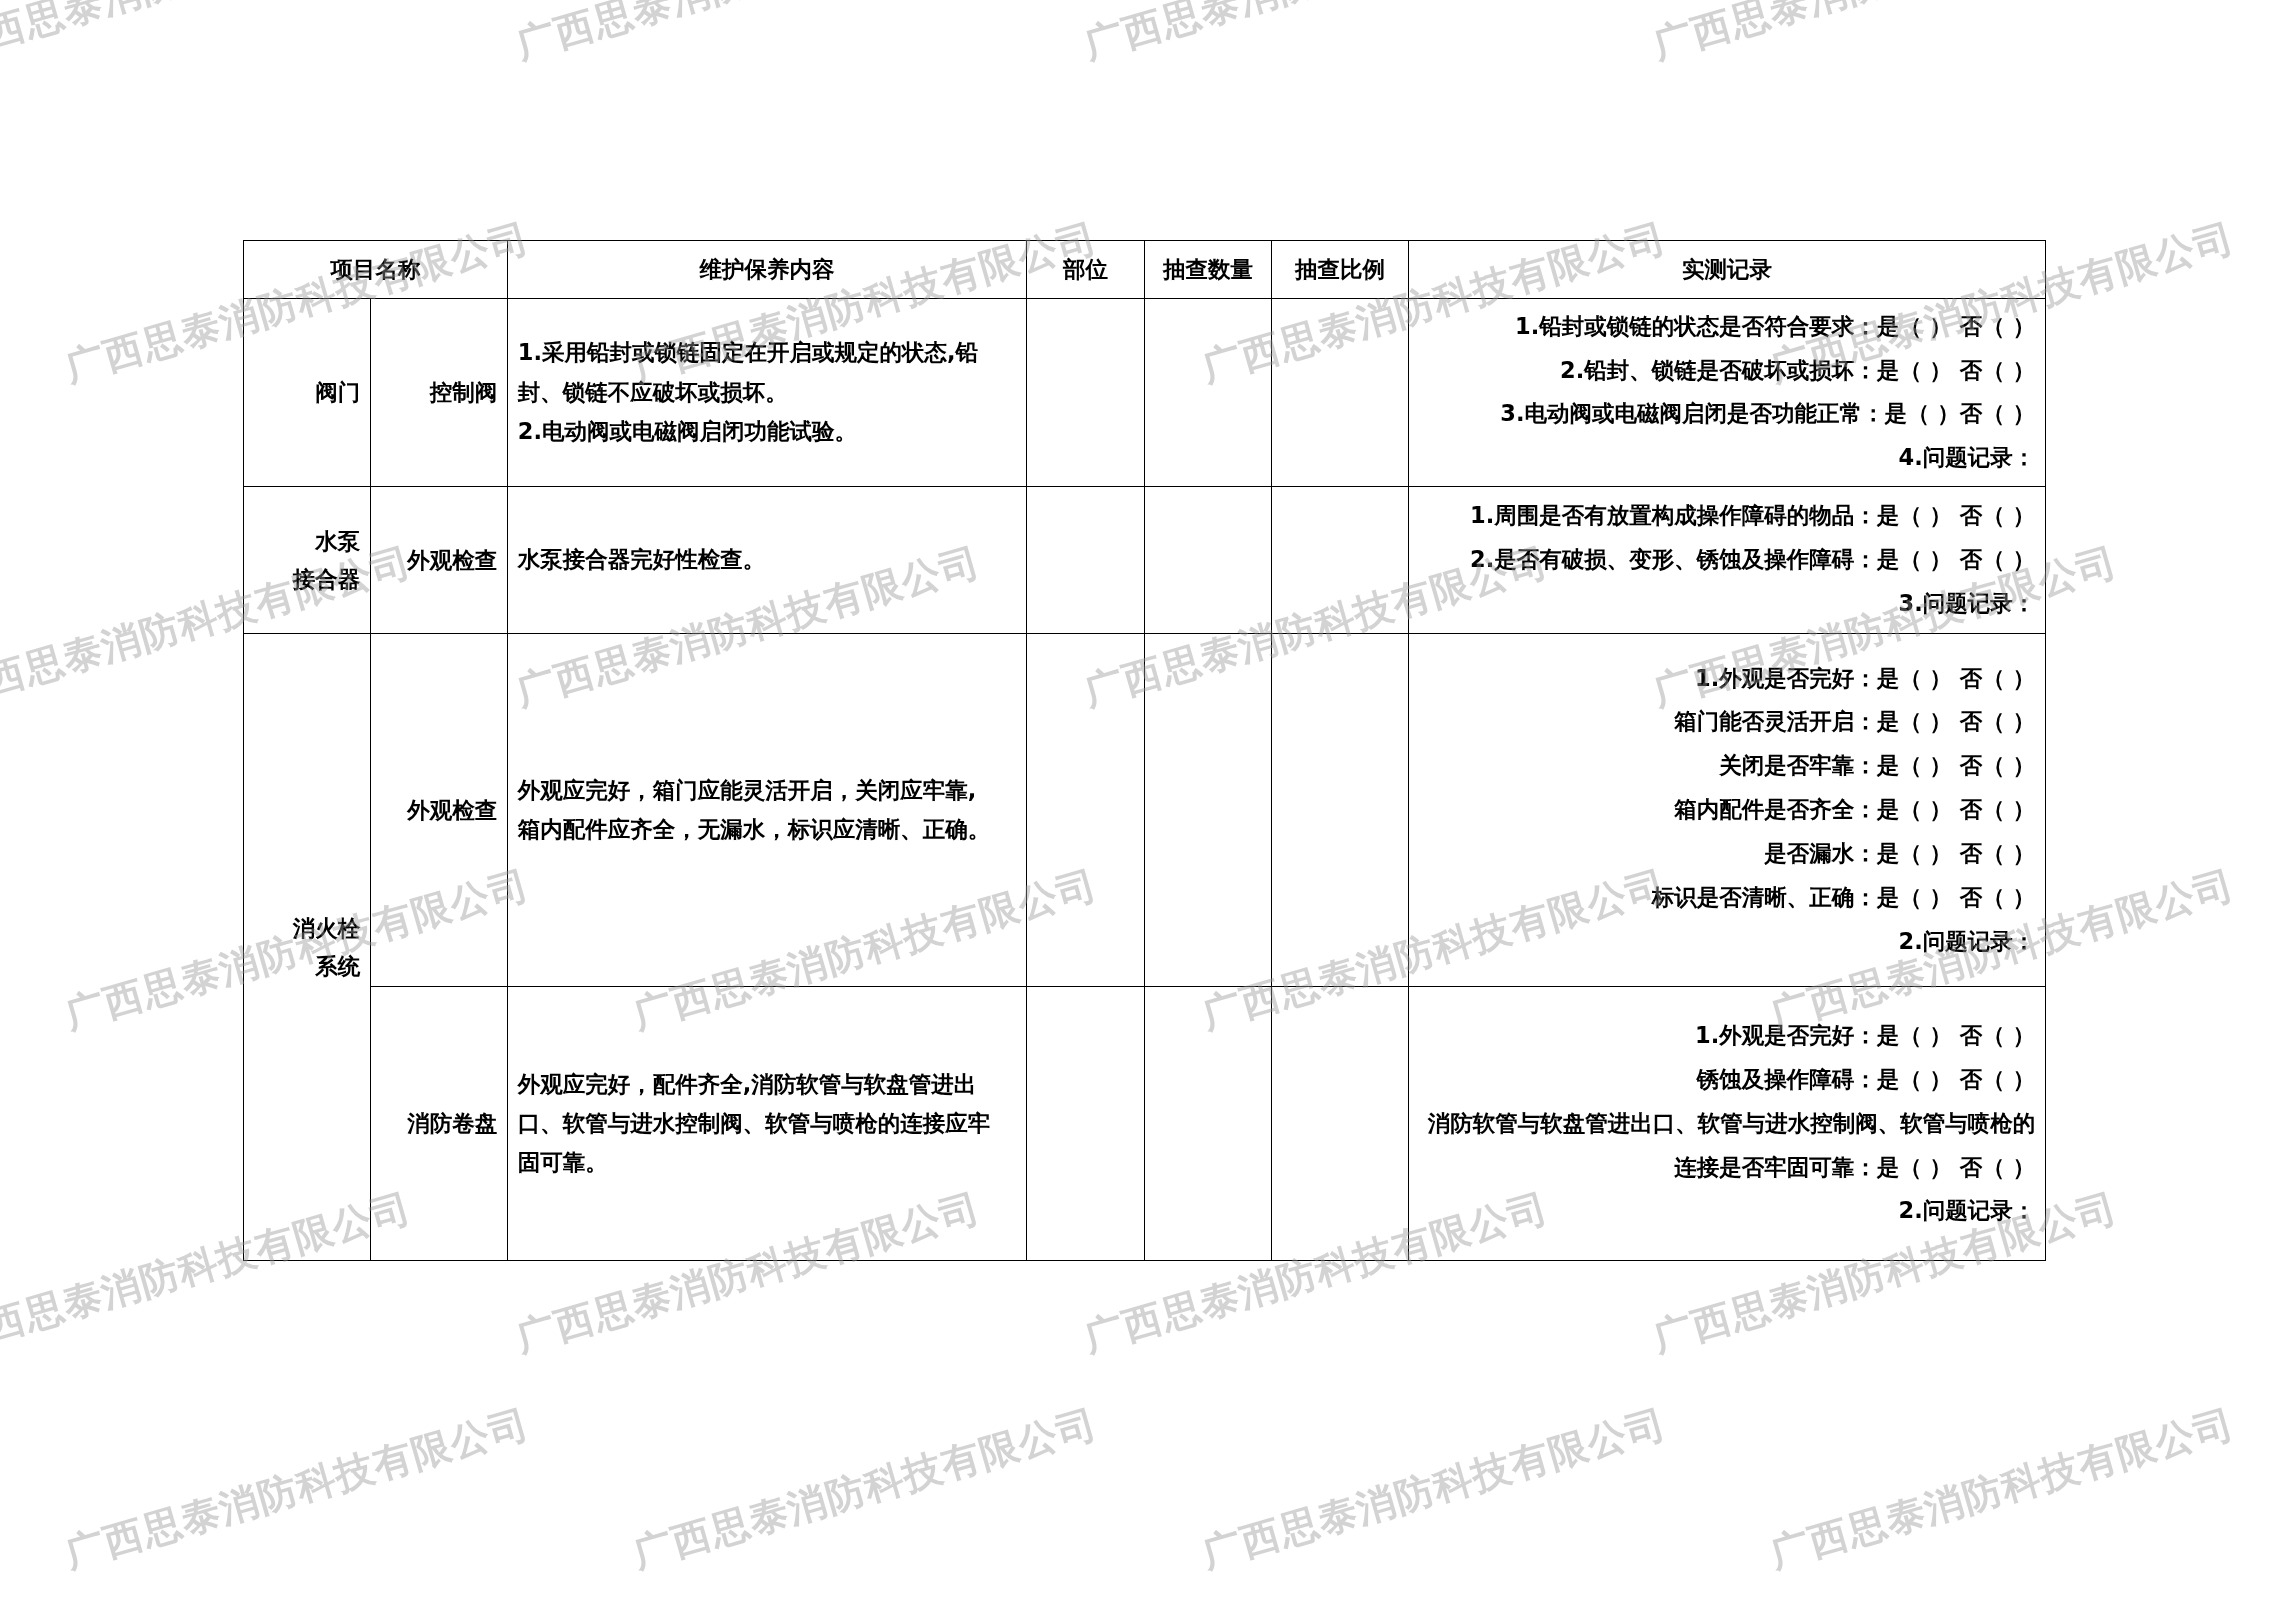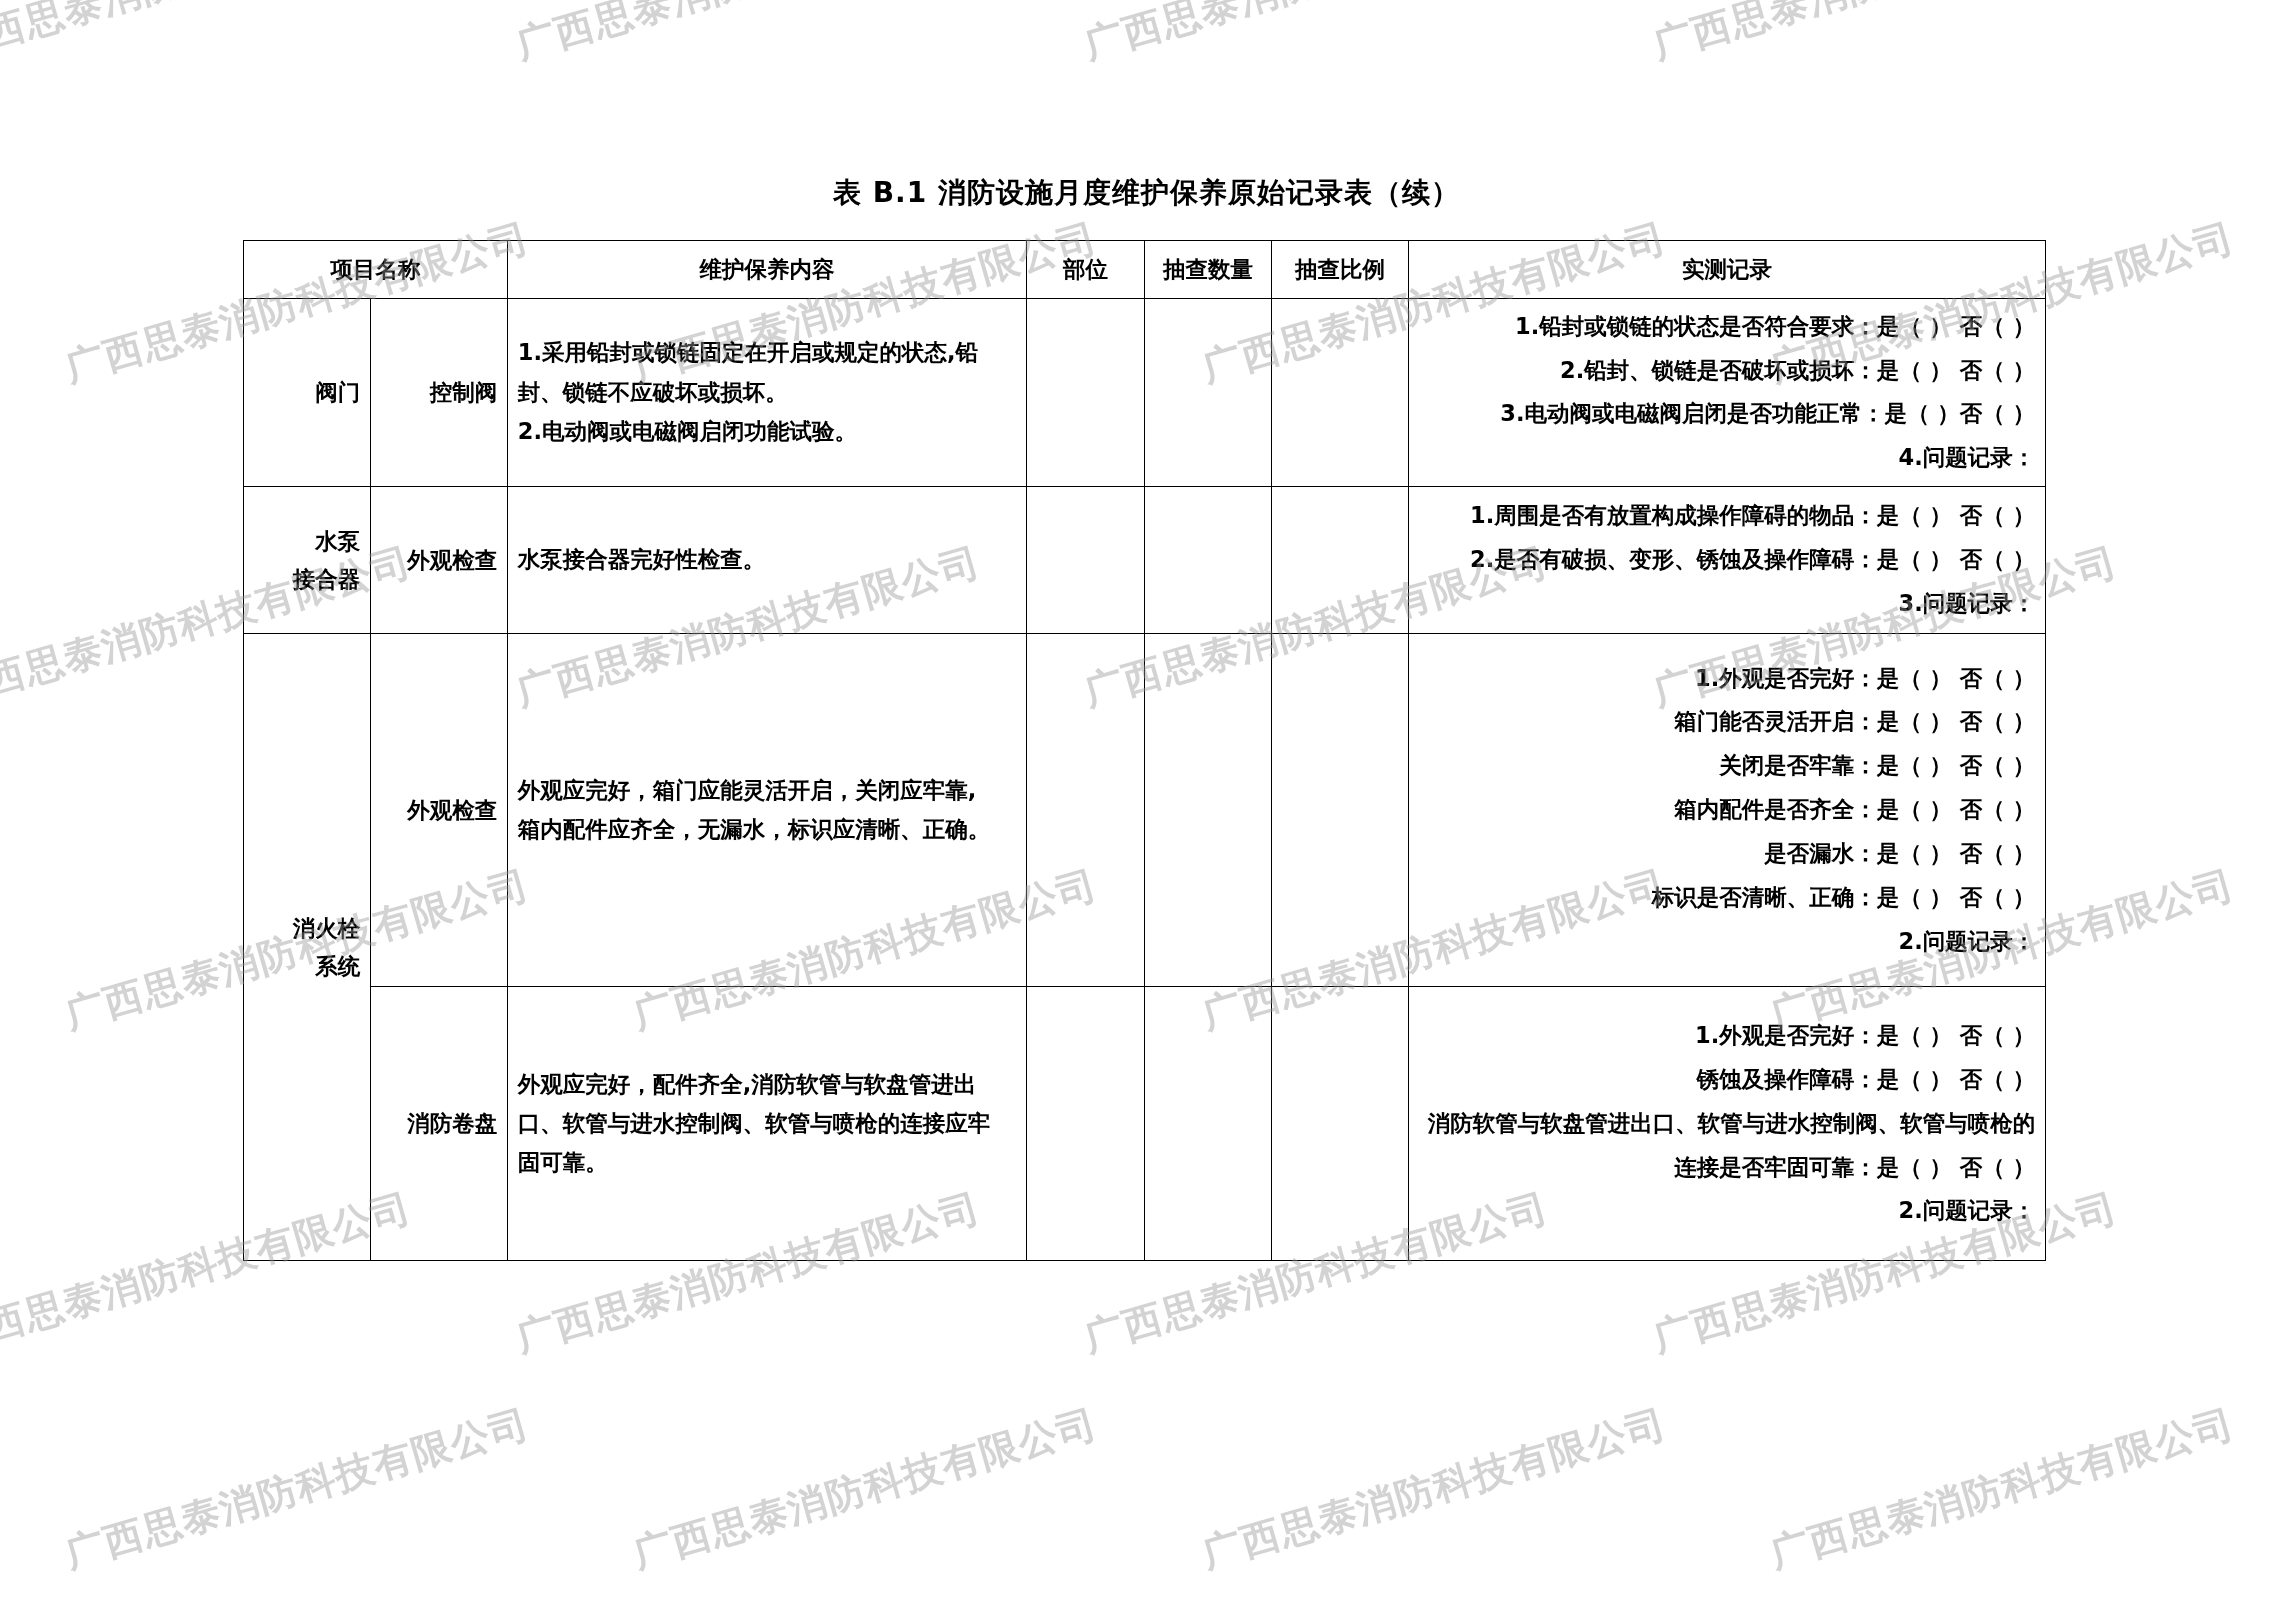--- a/index.html
+++ b/index.html
@@ -99,21 +99,20 @@
   .vname {
     text-align: right;
     line-height: 1.7;
   }
 </style>
 </head>
 <body>
 
 <div id="doc">
 
-  <div id="doc-title">表 B.1 消防设施月度维护保养原始记录表（续）</div>
 
   <table class="record-table">
     <colgroup>
       <col class="c-name">
         <col class="c-sub">
         <col class="c-content">
       <col class="c-pos">
         <col class="c-qty">
         <col class="c-ratio">
         <col class="c-rec">

